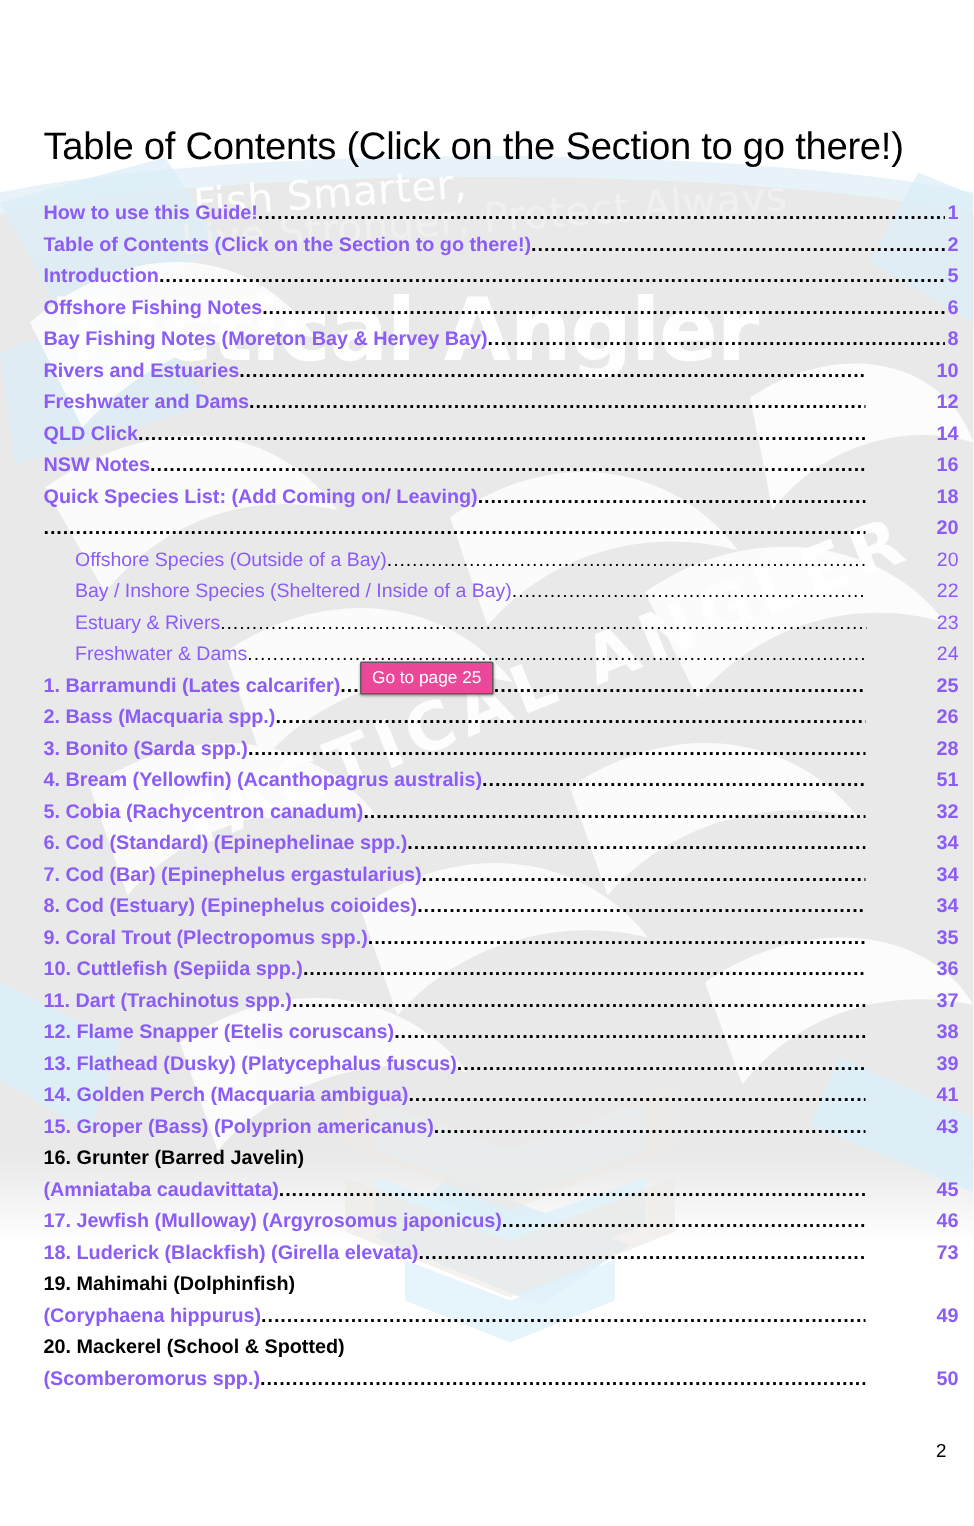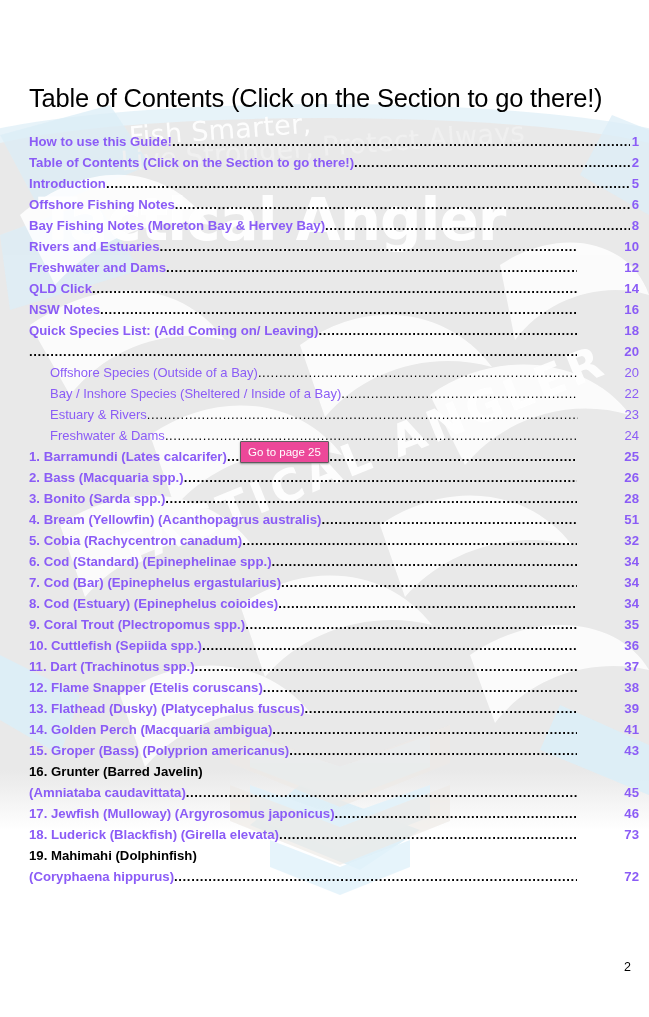--- a/index.html
+++ b/index.html
@@ -443,21 +443,29 @@
         <div class="toc-row lvl1 gap">
           <span class="lbl">18. Luderick (Blackfish) (Girella elevata)</span>
           <span class="leader"></span>
           <span class="pg">73</span>
         </div>
         <div class="toc-wrap">
           <span class="first">19. Mahimahi (Dolphinfish)</span>
           <div class="toc-row lvl1 gap">
             <span class="lbl">(Coryphaena hippurus)</span>
             <span class="leader"></span>
-            <span class="pg">72</span>
+            <span class="pg">49</span>
+          </div>
+        </div>
+        <div class="toc-wrap">
+          <span class="first">20. Mackerel (School &amp; Spotted)</span>
+          <div class="toc-row lvl1 gap">
+            <span class="lbl">(Scomberomorus spp.)</span>
+            <span class="leader"></span>
+            <span class="pg">50</span>
           </div>
         </div>
       </div>
 
     <div class="tooltip">
       <span>Go to page 25</span>
     </div>
 
     <div class="folio">2</div>
   </div>

